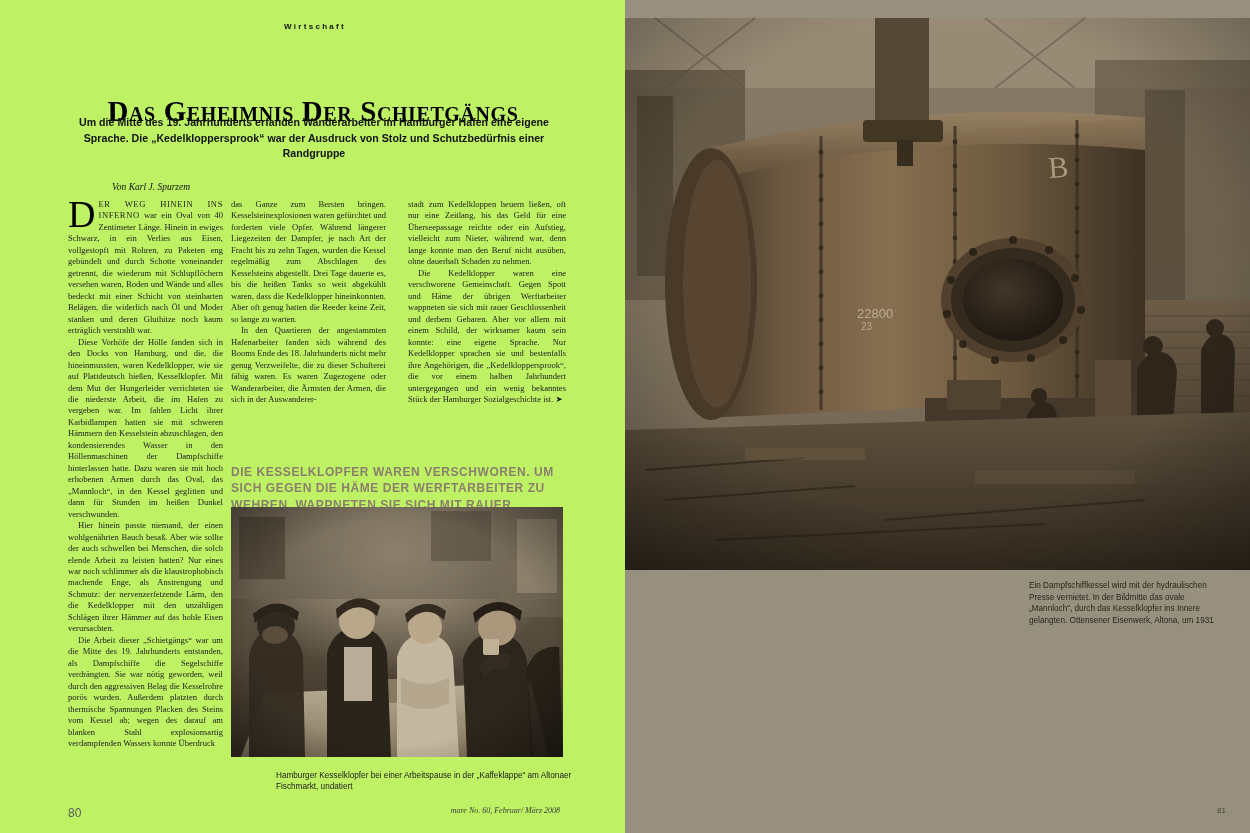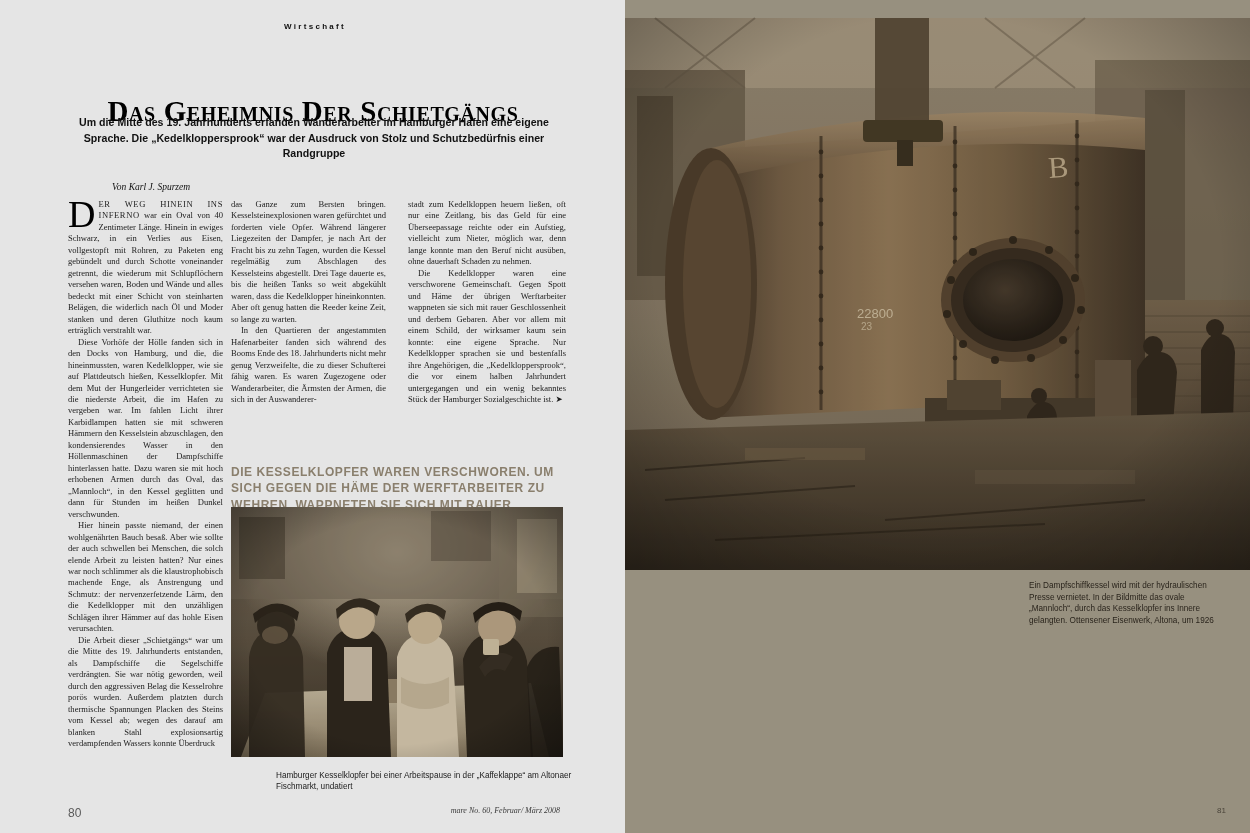--- a/index.html
+++ b/index.html
@@ -1,21 +1,21 @@
 <!DOCTYPE html>
 <html lang="de"><head>
 <meta charset="utf-8">
 <title>mare — Das Geheimnis der Schietgängs</title>
 <style>
   html,body{margin:0;padding:0;background:#555;}
   body{font-family:"Liberation Sans", sans-serif;}
   .spread{position:relative;width:1250px;height:833px;background:#ffffff;overflow:hidden;}
 
   
-  .page-left{position:absolute;left:0;top:0;width:625px;height:833px;background:#e5e5e5;}
+  .page-left{position:absolute;left:0;top:0;width:625px;height:833px;background:#bef264;}
   .kicker{position:absolute;left:284px;top:22px;font-size:8px;font-weight:700;
           letter-spacing:2.3px;color:#111;font-family:"Liberation Sans",sans-serif;}
 
   .headline{position:absolute;left:68px;top:76px;width:490px;text-align:center;
             font-family:"Liberation Serif", serif;font-size:29px;color:#000;
             letter-spacing:0.6px;white-space:nowrap;}
   .headline .cap{font-size:29px;}
   .headline .sc{font-size:20px;margin-top:28px;}
 
   .standfirst{position:absolute;left:68px;top:115px;width:492px;text-align:center;
@@ -86,21 +86,21 @@
       <p>Hier hinein passte niemand, der einen wohlgenährten Bauch besaß. Aber wie sollte der auch schwellen bei Menschen, die solch elende Arbeit zu leisten hatten? Nur eines war noch schlimmer als die klaustrophobisch machende Enge, als Anstrengung und Schmutz: der nervenzerfetzende Lärm, den die Kedelklopper mit den unzähligen Schlägen ihrer Hämmer auf das hohle Eisen verursachten.</p>
       <p>Die Arbeit dieser „Schietgängs“ war um die Mitte des 19. Jahrhunderts entstanden, als Dampfschiffe die Segelschiffe verdrängten. Sie war nötig geworden, weil durch den aggressiven Belag die Kesselrohre porös wurden. Außerdem platzten durch thermische Spannungen Placken des Steins vom Kessel ab; wegen des darauf am blanken Stahl explosionsartig verdampfenden Wassers konnte Überdruck</p>
     </div>
 
     <div class="col c2">
       <p class="first">das Ganze zum Bersten bringen. Kesselsteinexplosionen waren gefürchtet und forderten viele Opfer. Während längerer Liegezeiten der Dampfer, je nach Art der Fracht bis zu zehn Tagen, wurden die Kessel regelmäßig zum Abschlagen des Kesselsteins abgestellt. Drei Tage dauerte es, bis die heißen Tanks so weit abgekühlt waren, dass die Kedelklopper hineinkonnten. Aber oft genug hatten die Reeder keine Zeit, so lange zu warten.</p>
       <p>In den Quartieren der angestammten Hafenarbeiter fanden sich während des Booms Ende des 18. Jahrhunderts nicht mehr genug Verzweifelte, die zu dieser Schufterei fähig waren. Es waren Zugezogene oder Wanderarbeiter, die Ärmsten der Armen, die sich in der Auswanderer-</p>
     </div>
 
     <div class="col c3">
-      <p class="first">stadt zum Kedelkloppen heuern ließen, oft nur eine Zeitlang, bis das Geld für eine Überseepassage reichte oder ein Aufstieg, vielleicht zum Nieter, möglich war, denn lange konnte man den Beruf nicht ausüben, ohne dauerhaft Schaden zu nehmen.</p>
+      <p class="first">stadt zum Kedelkloppen heuern ließen, oft nur eine Zeitlang, bis das Geld für eine Überseepassage reichte oder ein Aufstieg, vielleicht zum Nieter, während war, denn lange konnte man den Beruf nicht ausüben, ohne dauerhaft Schaden zu nehmen.</p>
       <p>Die Kedelklopper waren eine verschworene Gemeinschaft. Gegen Spott und Häme der übrigen Werftarbeiter wappneten sie sich mit rauer Geschlossenheit und derbem Gebaren. Aber vor allem mit einem Schild, der wirksamer kaum sein konnte: eine eigene Sprache. Nur Kedelklopper sprachen sie und bestenfalls ihre Angehörigen, die „Kedelkloppersprook“, die vor einem halben Jahrhundert untergegangen und ein wenig bekanntes Stück der Hamburger Sozialgeschichte ist. ➤</p>
     </div>
 
     <div class="pullquote">DIE KESSELKLOPFER WAREN VERSCHWOREN. UM SICH GEGEN DIE HÄME DER WERFTARBEITER ZU WEHREN, WAPPNETEN SIE SICH MIT RAUER GESCHLOSSENHEIT – UND EINER RAFFINIERTEN GEHEIMEN SPRACHE</div>
 
     <div class="photo-left">
       <svg width="332" height="250" viewBox="0 0 332 250">
         <defs>
           <linearGradient id="bgL" x1="0" y1="0" x2="0" y2="1">
             <stop offset="0%" stop-color="#6d6356"></stop>
@@ -350,16 +350,16 @@
 
         <rect x="0" y="18" width="625" height="552" fill="#7a6341" opacity="0.14"></rect>
         <radialGradient id="vigR" cx="0.5" cy="0.45" r="0.78">
           <stop offset="58%" stop-color="#000" stop-opacity="0"></stop>
             <stop offset="100%" stop-color="#000" stop-opacity="0.38"></stop>
         </radialGradient>
         <rect x="0" y="18" width="625" height="552" fill="url(#vigR)"></rect>
       </svg>
     </div>
 
-    <div class="caption-right">Ein Dampfschiffkessel wird mit der hydraulischen Presse vernietet. In der Bildmitte das ovale „Mannloch“, durch das Kesselklopfer ins Innere gelangten. Ottensener Eisenwerk, Altona, um 1926</div>
+    <div class="caption-right">Ein Dampfschiffkessel wird mit der hydraulischen Presse vernietet. In der Bildmitte das ovale „Mannloch“, durch das Kesselklopfer ins Innere gelangten. Ottensener Eisenwerk, Altona, um 1931</div>
     <div class="folio-right">81</div>
   </div>
 </div>
 
 </body></html>

